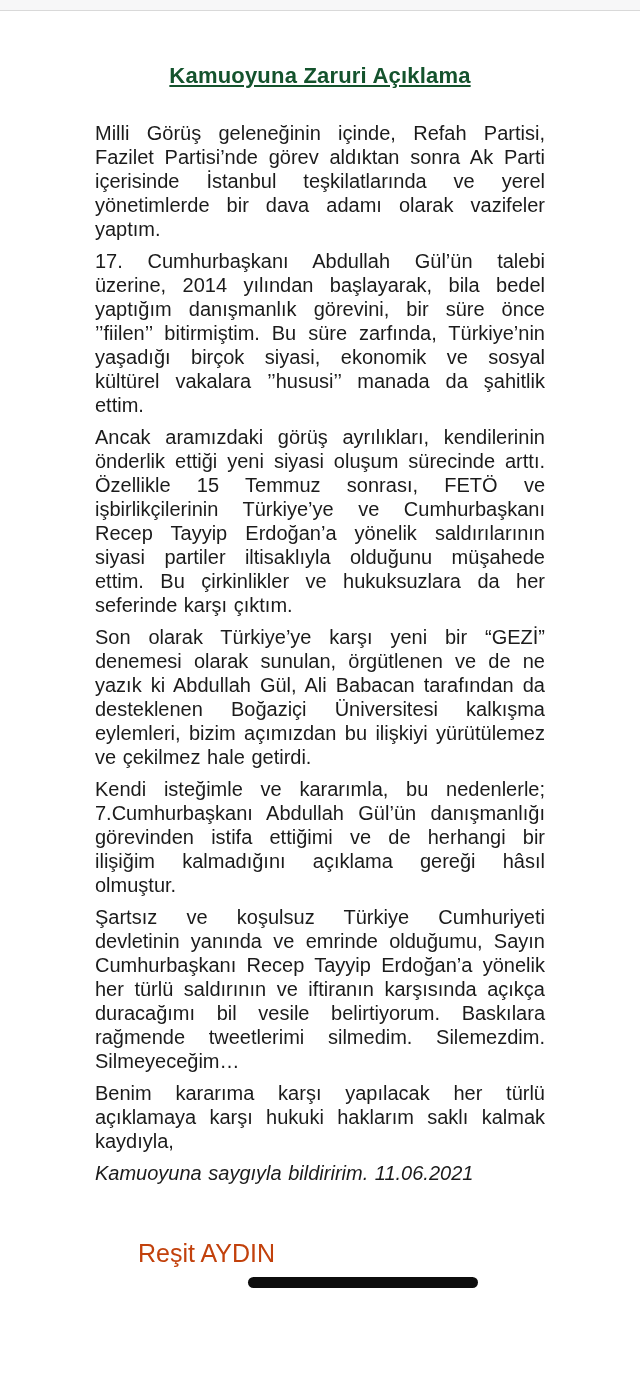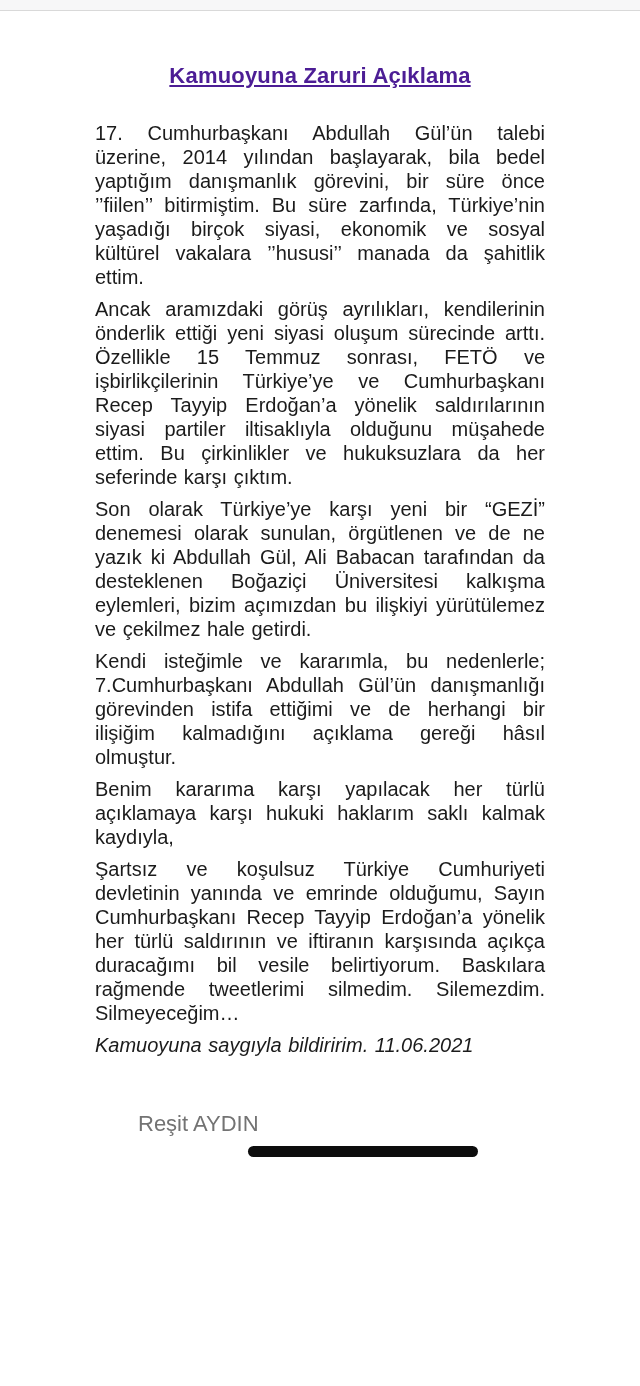--- a/index.html
+++ b/index.html
@@ -26,66 +26,67 @@
     padding: 0 95px;
   }
   .doc-title {
     margin-top: 52px;
     margin-bottom: 32px;
     text-align: center;
     font-size: 22px;
     font-weight: bold;
     text-decoration: underline;
     letter-spacing: 0.2px;
-    color: #4c1d95;
+    color: #14532d;
   }
   .para {
     font-size: 20px;
     line-height: 24px;
     text-align: justify;
     text-justify: inter-word;
     margin: 0 0 8px 0;
     word-spacing: 1px;
   }
   .para.last-line {
     text-align: left;
     font-style: italic;
   }
   .signature-block {
     margin-top: 54px;
     padding-left: 43px;
   }
   .signature-name {
-    font-size: 22px;
-    color: #737373;
+    font-size: 25px;
+    color: #c2410c;
   }
   .signature-bar {
     margin-top: 9px;
     margin-left: 110px;
     width: 230px;
     height: 11px;
     border-radius: 6px;
     background: #0d0d0d;
   }
 </style>
 </head>
 <body>
 
 <div class="top-strip"></div>
 
 <div class="document">
 
   <h1 class="doc-title">Kamuoyuna Zaruri Açıklama</h1>
 
+  <p class="para">Milli Görüş geleneğinin içinde, Refah Partisi, Fazilet Partisi’nde görev aldıktan sonra Ak Parti içerisinde İstanbul teşkilatlarında ve yerel yönetimlerde bir dava adamı olarak vazifeler yaptım.</p>
   <p class="para">17. Cumhurbaşkanı Abdullah Gül’ün talebi üzerine, 2014 yılından başlayarak, bila bedel yaptığım danışmanlık görevini, bir süre önce ’’fiilen’’ bitirmiştim. Bu süre zarfında, Türkiye’nin yaşadığı birçok siyasi, ekonomik ve sosyal kültürel vakalara ’’hususi’’ manada da şahitlik ettim.</p>
   <p class="para">Ancak aramızdaki görüş ayrılıkları, kendilerinin önderlik ettiği yeni siyasi oluşum sürecinde arttı. Özellikle 15 Temmuz sonrası, FETÖ ve işbirlikçilerinin Türkiye’ye ve Cumhurbaşkanı Recep Tayyip Erdoğan’a yönelik saldırılarının siyasi partiler iltisaklıyla olduğunu müşahede ettim. Bu çirkinlikler ve hukuksuzlara da her seferinde karşı çıktım.</p>
   <p class="para">Son olarak Türkiye’ye karşı yeni bir “GEZİ” denemesi olarak sunulan, örgütlenen ve de ne yazık ki Abdullah Gül, Ali Babacan tarafından da desteklenen Boğaziçi Üniversitesi kalkışma eylemleri, bizim açımızdan bu ilişkiyi yürütülemez ve çekilmez hale getirdi.</p>
   <p class="para">Kendi isteğimle ve kararımla, bu nedenlerle; 7.Cumhurbaşkanı Abdullah Gül’ün danışmanlığı görevinden istifa ettiğimi ve de herhangi bir ilişiğim kalmadığını açıklama gereği hâsıl olmuştur.</p>
+  <p class="para">Şartsız ve koşulsuz Türkiye Cumhuriyeti devletinin yanında ve emrinde olduğumu, Sayın Cumhurbaşkanı Recep Tayyip Erdoğan’a yönelik her türlü saldırının ve iftiranın karşısında açıkça duracağımı bil vesile belirtiyorum. Baskılara rağmende tweetlerimi silmedim. Silemezdim. Silmeyeceğim…</p>
   <p class="para">Benim kararıma karşı yapılacak her türlü açıklamaya karşı hukuki haklarım saklı kalmak kaydıyla,</p>
-  <p class="para">Şartsız ve koşulsuz Türkiye Cumhuriyeti devletinin yanında ve emrinde olduğumu, Sayın Cumhurbaşkanı Recep Tayyip Erdoğan’a yönelik her türlü saldırının ve iftiranın karşısında açıkça duracağımı bil vesile belirtiyorum. Baskılara rağmende tweetlerimi silmedim. Silemezdim. Silmeyeceğim…</p>
   <p class="para last-line">Kamuoyuna saygıyla bildiririm. 11.06.2021</p>
 
   <div class="signature-block">
     <div class="signature-name">Reşit AYDIN</div>
     <div class="signature-bar"></div>
   </div>
 
 </div>
 
 </body></html>

